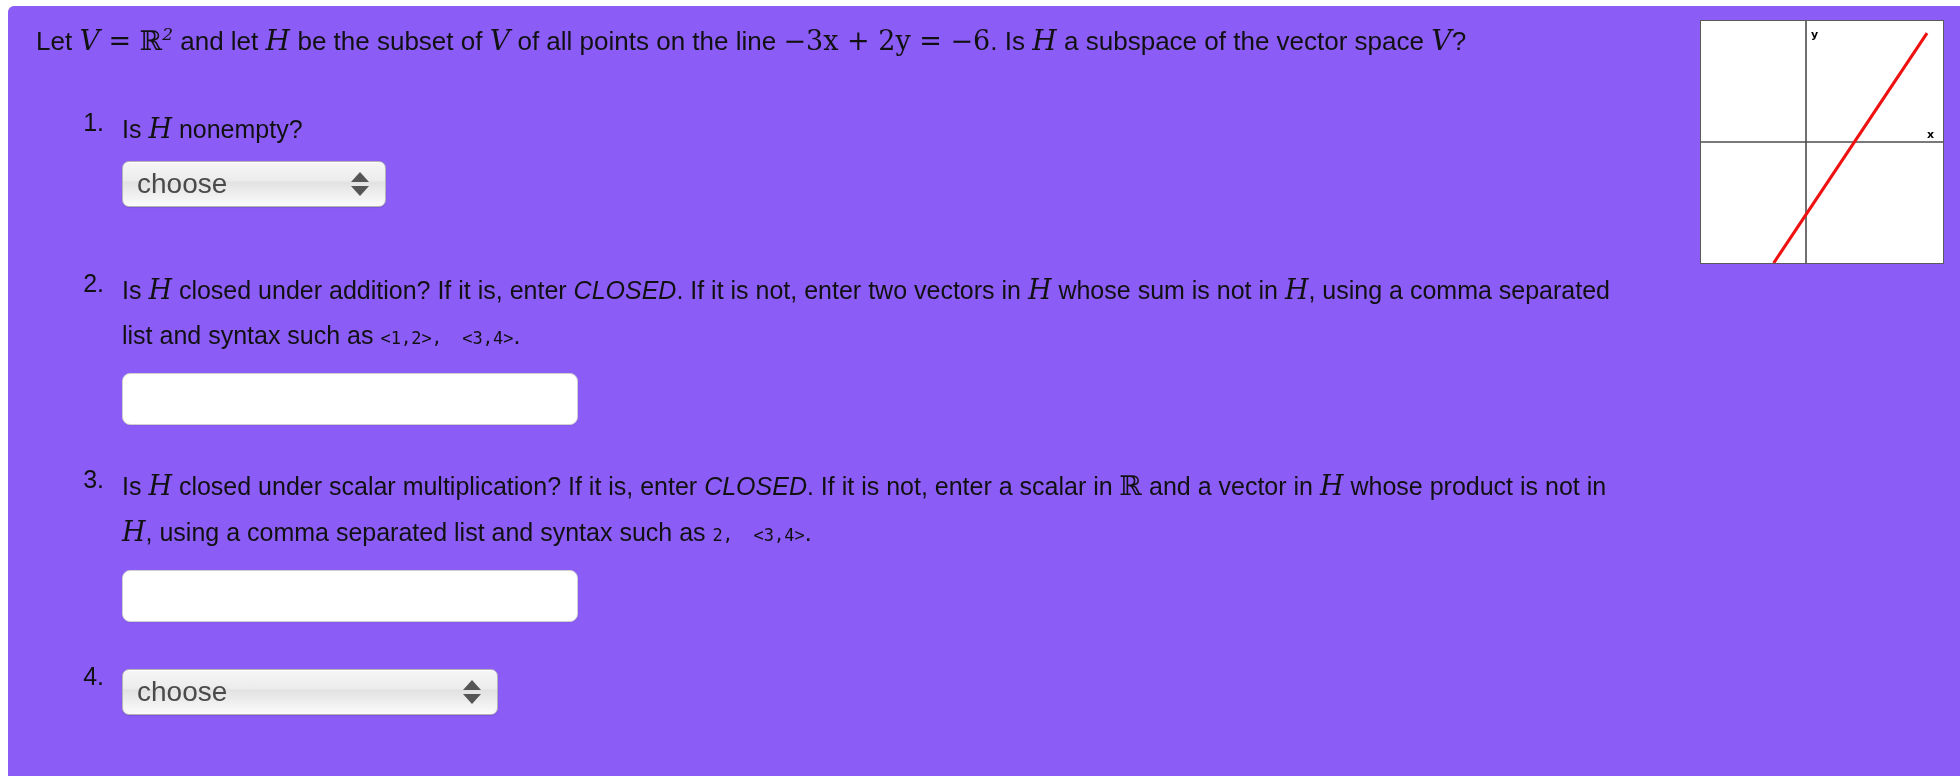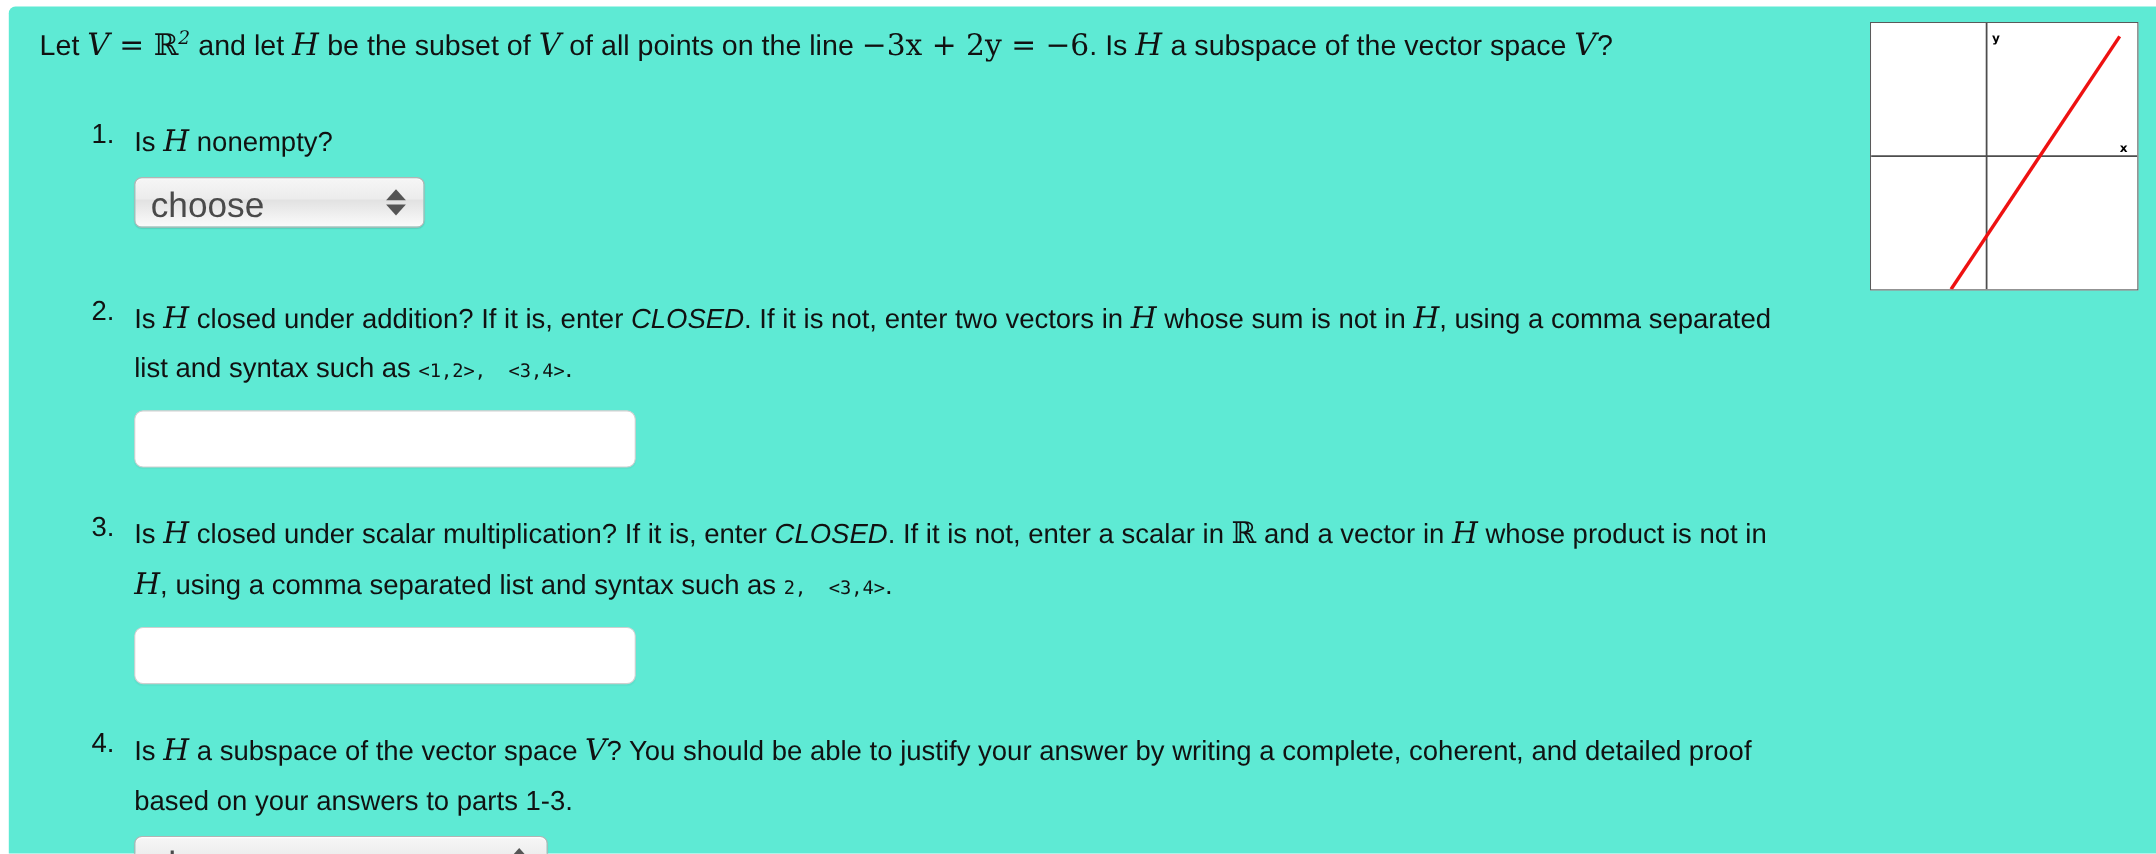--- a/index.html
+++ b/index.html
@@ -15,21 +15,21 @@
     color: #1a1a1a;
   }
 
   
   #problem-panel {
     position: absolute;
     left: 8px;
     top: 6px;
     width: 1952px;
     height: 770px;
-    background: #5eead4;
+    background: #8b5cf6;
     border-top-left-radius: 6px;
     box-sizing: border-box;
   }
 
   
   #prompt {
     position: absolute;
     left: 28px;
     top: 18px;
     width: 1640px;
@@ -114,21 +114,21 @@
   .select-wrap {
     margin-left: 86px;
     margin-top: 9px;
     position: relative;
     display: inline-block;
   }
   select.aqua {
     -webkit-appearance: none;
     appearance: none;
     font-family: "Liberation Sans", sans-serif;
-    font-size: 32px;
+    font-size: 28px;
     color: #4a4a4a;
     padding: 6px 40px 7px 14px;
     border: 1px solid #b4b4b4;
     border-radius: 7px;
     background: linear-gradient(to bottom, #f6f6f6 0%, #ececec 42%, #e2e2e2 46%, #fbfbfb 100%);
     box-shadow: 0 1px 1px rgba(0,0,0,0.10), inset 0 1px 0 rgba(255,255,255,0.9);
     outline: none;
     height: 46px;
     box-sizing: border-box;
   }
@@ -234,21 +234,20 @@
     <div class="part">
       <div class="part-number">3.</div>
       <div class="part-text">Is <span class="mi-it">H</span> closed under scalar multiplication? If it is, enter <em class="closed">CLOSED</em>. If it is not, enter a scalar in <span class="bb">ℝ</span> and a vector in <span class="mi-it">H</span> whose product is not in <span class="mi-it">H</span>, using a comma separated list and syntax such as <span class="mono">2,&nbsp; &lt;3,4&gt;</span>.</div>
       <input class="answer" type="text" placeholder="" style="">
     </div>
 
     <div class="spacer-3"></div>
 
     <div class="part">
       <div class="part-number">4.</div>
-      <div class="part-text">Is <span class="mi-it">H</span> a subspace of the vector space <span class="mi-it">V</span>? You should be able to justify your answer by writing a complete, coherent, and detailed proof based on your answers to parts 1-3.</div>
       <div class="select-wrap">
         <select class="aqua wide2"><option value="choose">choose</option><option value="yes">yes</option><option value="no">no</option></select>
         <span class="stepper">
           <span class="tri-up"></span>
           <span class="tri-down"></span>
         </span>
       </div>
     </div>
 
   </div>

